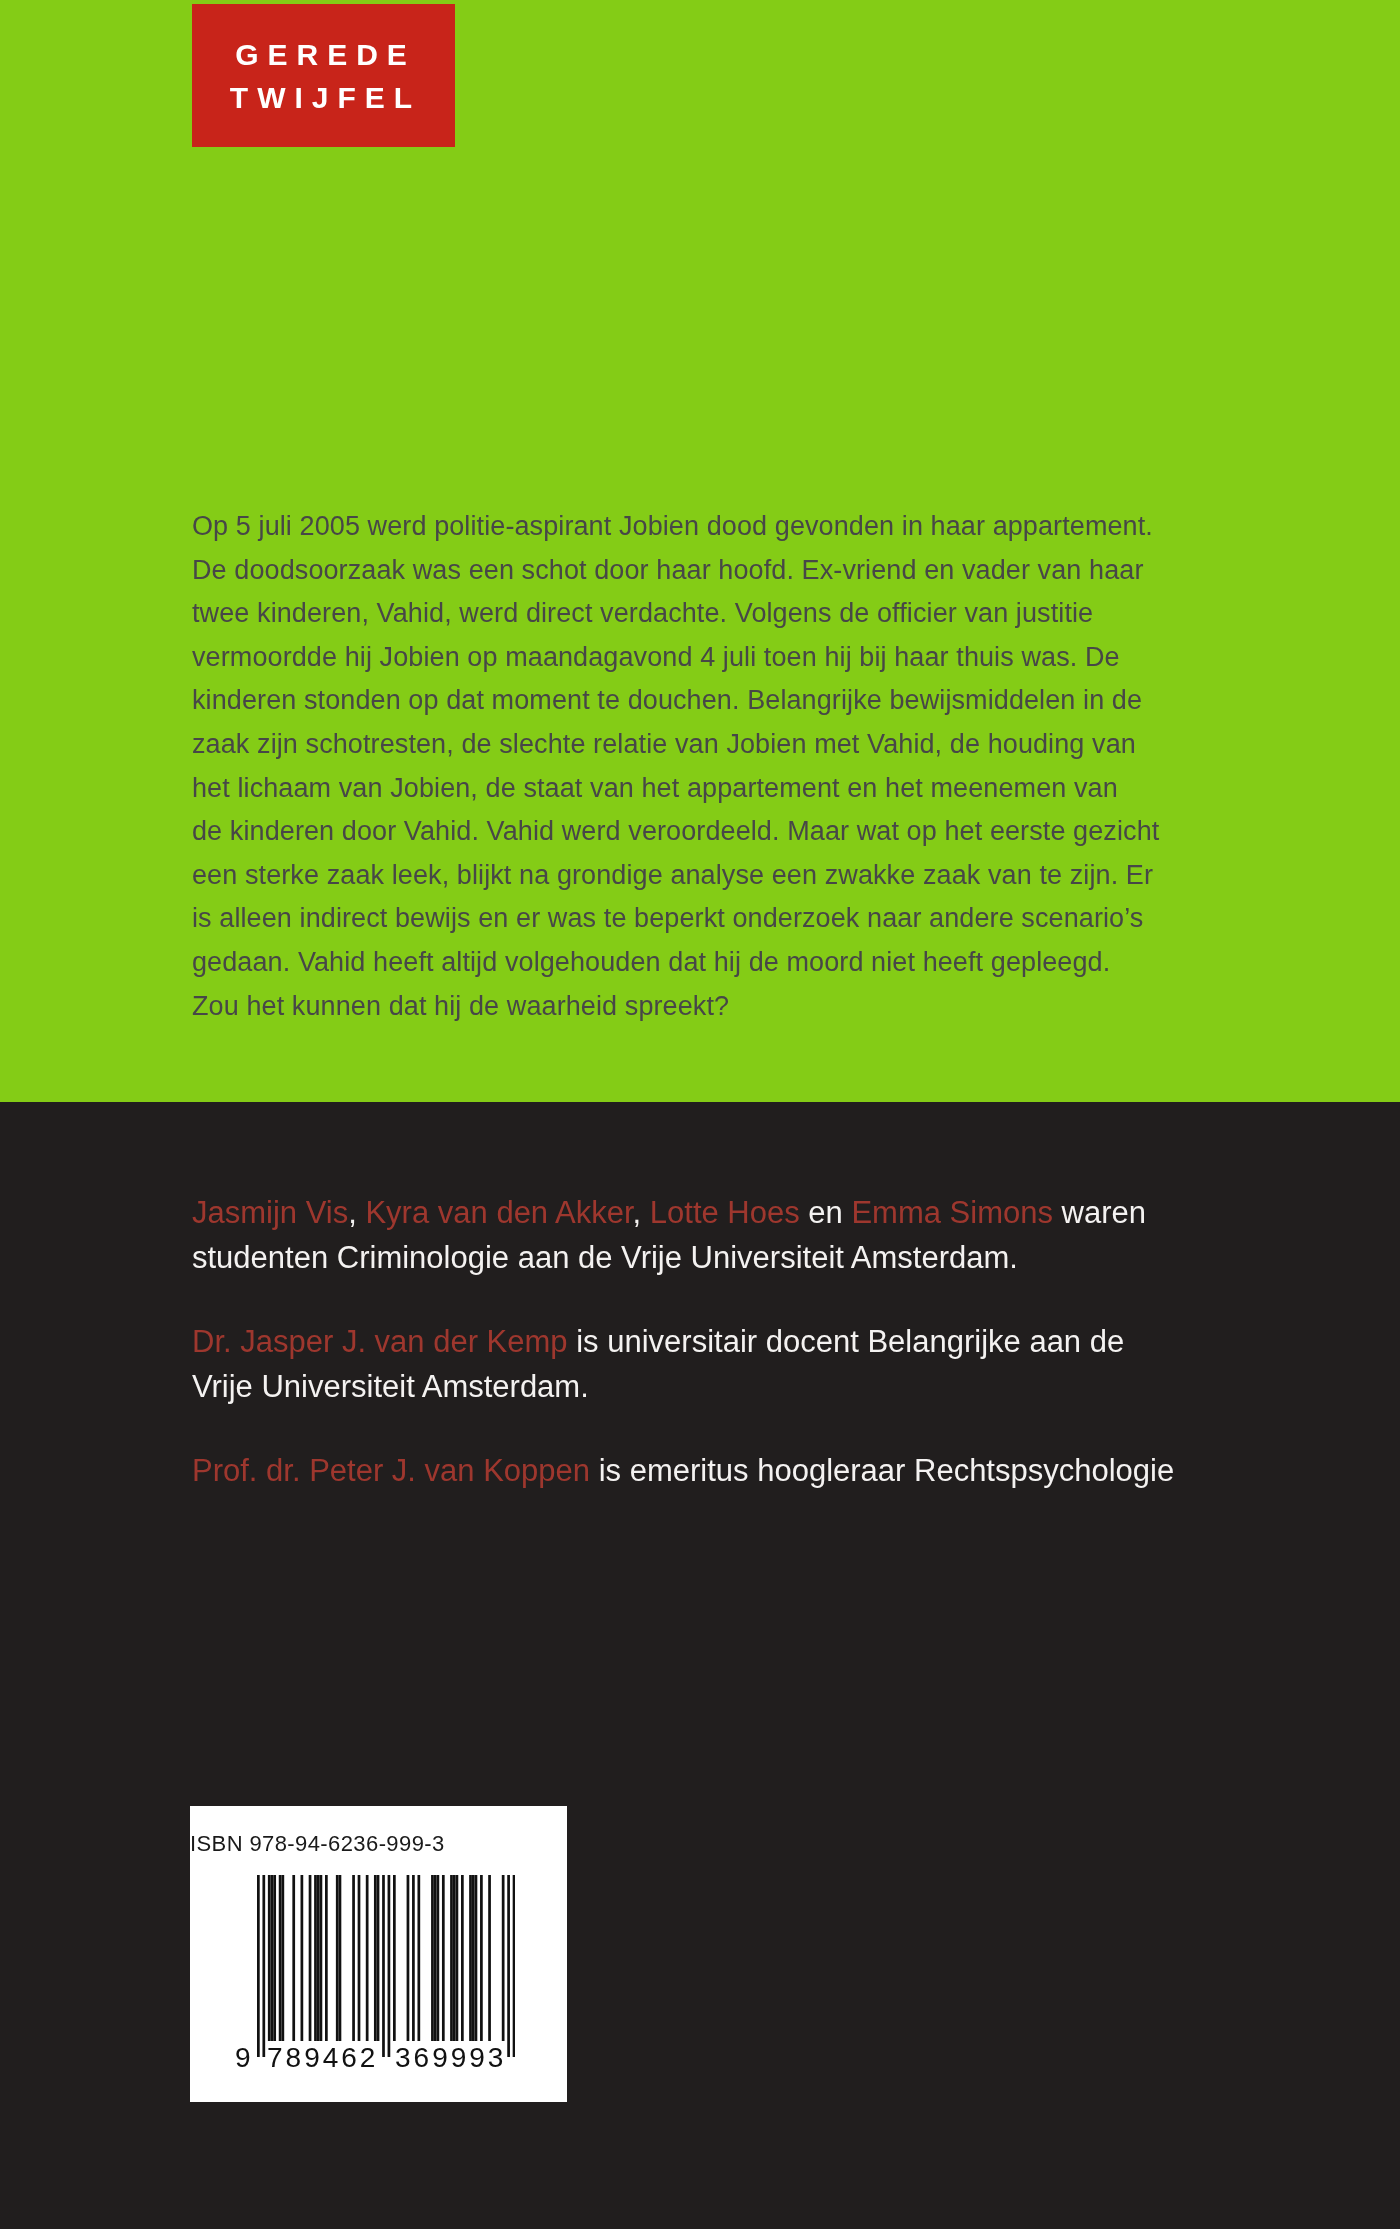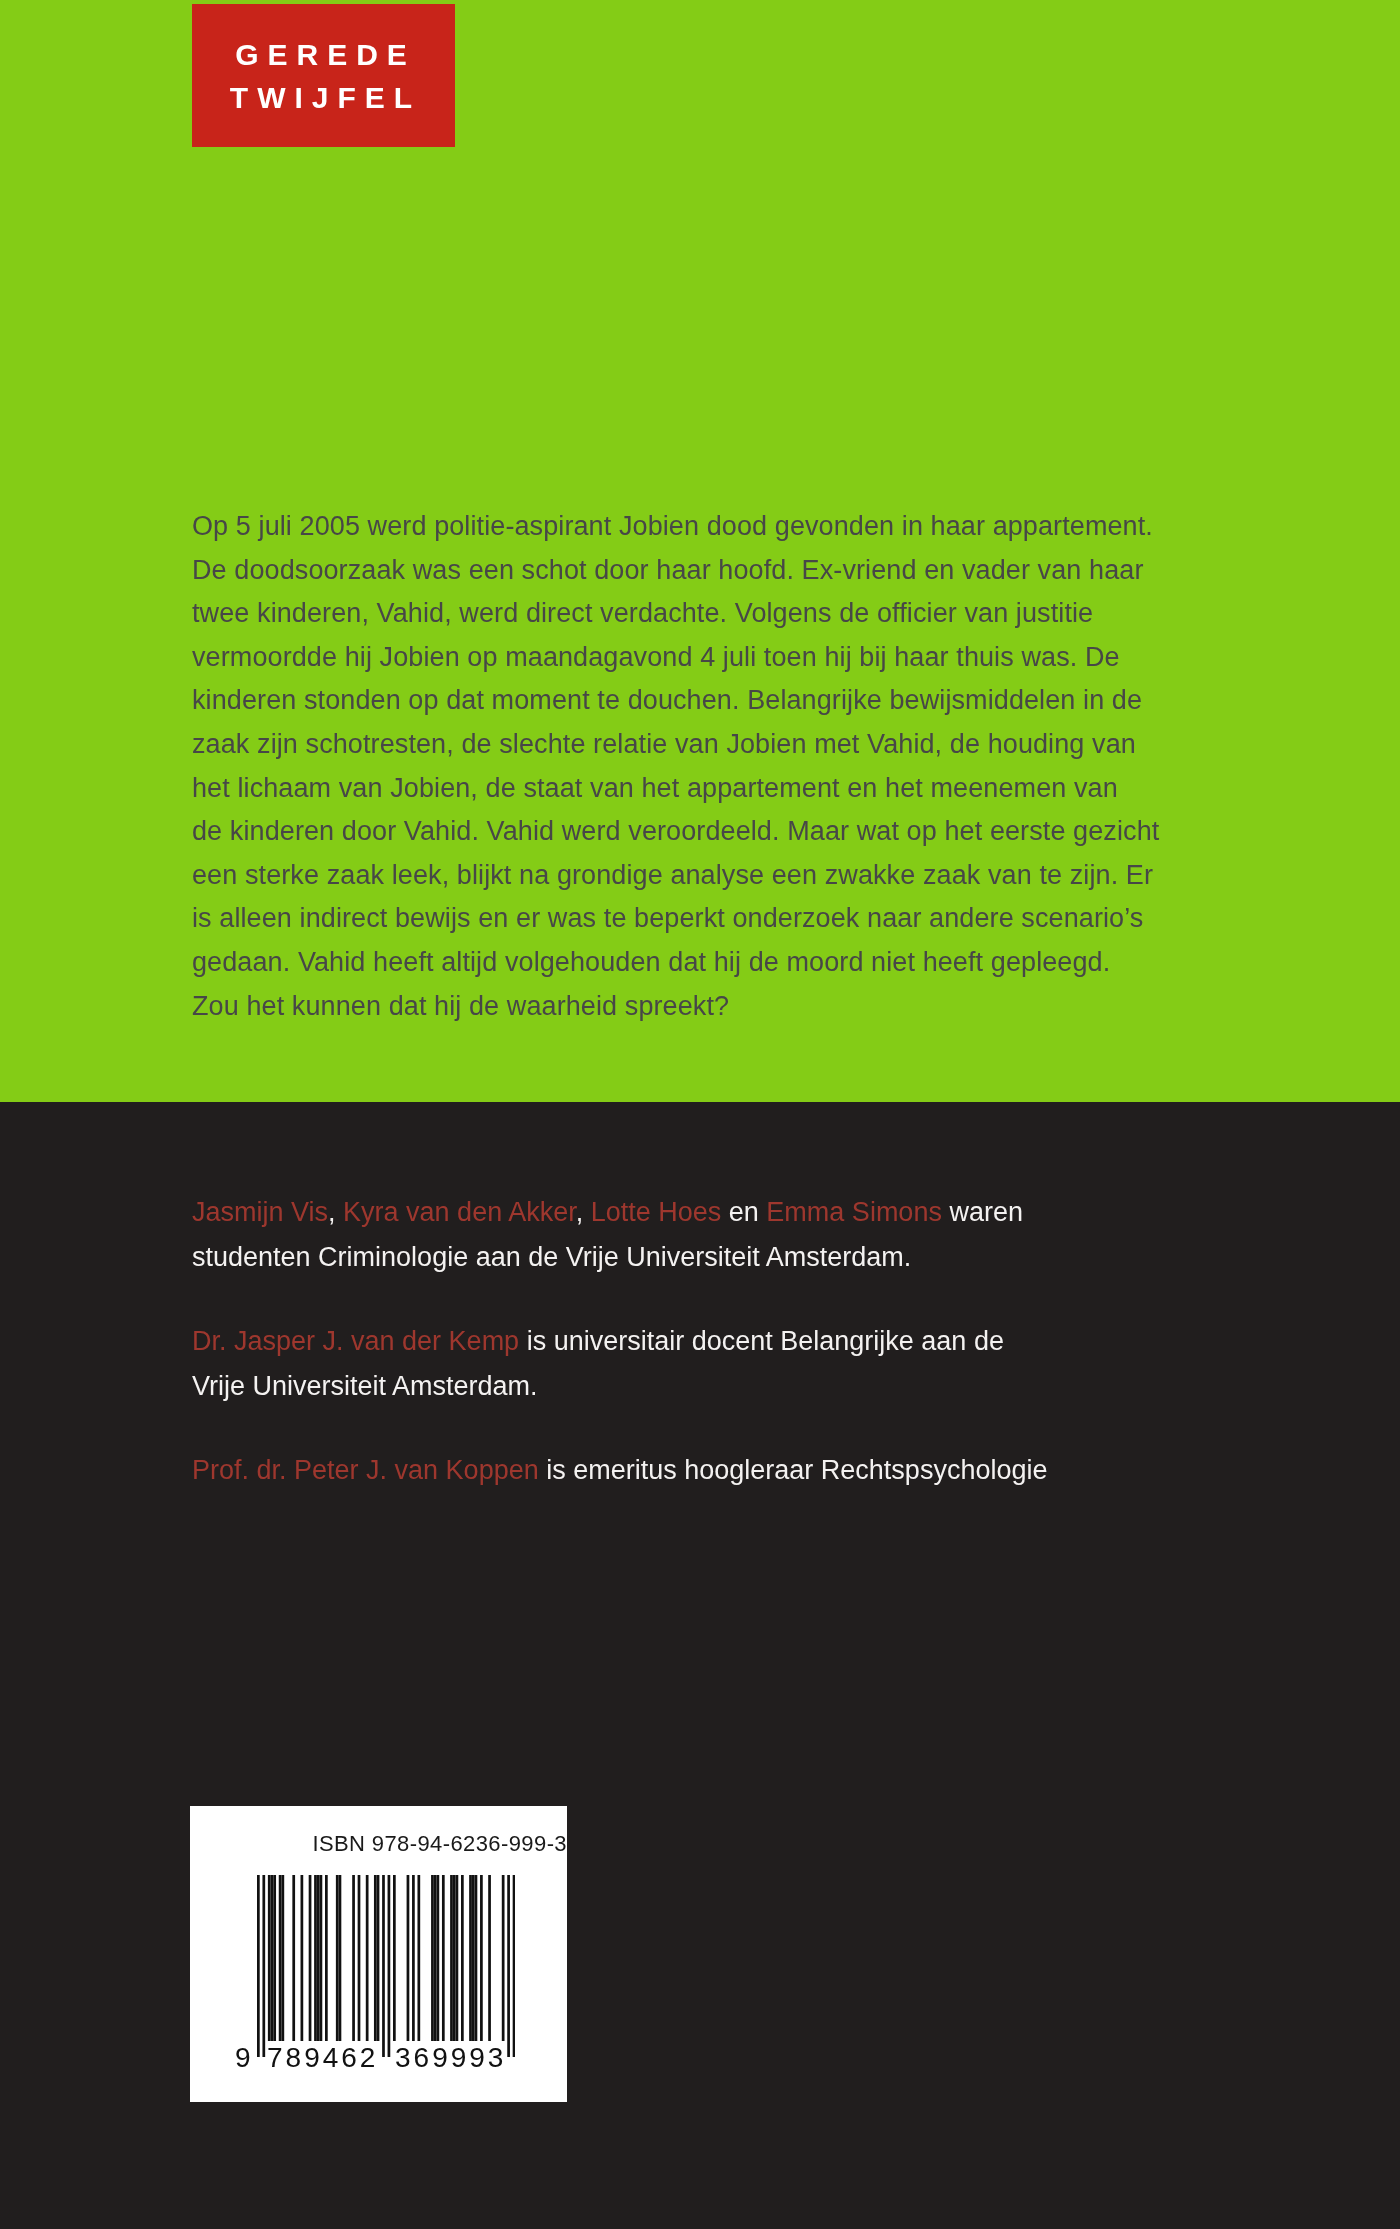--- a/index.html
+++ b/index.html
@@ -13,26 +13,26 @@
              text-indent:4px;white-space:nowrap;}
 
   
   .synopsis{position:absolute;left:192px;top:505px;width:1000px;color:#474747;}
   .syn-line{font-size:27px;line-height:43.6px;font-weight:300;letter-spacing:0.1px;white-space:nowrap;}
 
   
   .dark{position:absolute;left:0;top:1102px;width:1400px;height:1127px;background:#211e1e;}
   .credits{position:absolute;left:192px;top:88px;}
   .credit{margin:0 0 39px 0;}
-  .credit-line{display:block;white-space:nowrap;font-size:27px;line-height:45px;color:#f4f2f1;}
+  .credit-line{display:block;white-space:nowrap;font-size:31px;line-height:45px;color:#f4f2f1;}
   .credit-line .red{color:#9e372e;}
 
   
   .barcode-box{position:absolute;left:190px;top:704px;width:377px;height:296px;background:#ffffff;}
-  .isbn{margin-top:24px;text-align:right;font-size:22px;line-height:28px;color:#1a1a1a;
+  .isbn{margin-top:24px;text-align:left;font-size:22px;line-height:28px;color:#1a1a1a;
         letter-spacing:0.4px;white-space:nowrap;}
   .bars-wrap{position:relative;width:259px;margin:17px 0 0 67px;}
   .bars-wrap svg{display:block;fill:#111111;}
   .bdigits{position:absolute;left:0;top:167px;width:259px;height:34px;font-size:28px;color:#111111;}
   .bdigit-first{position:absolute;left:-22px;top:0;}
   .bdigit-g1{position:absolute;left:10px;top:0;letter-spacing:3px;}
   .bdigit-g2{position:absolute;left:138px;top:0;letter-spacing:3px;}
 </style>
 </head>
 <body>

